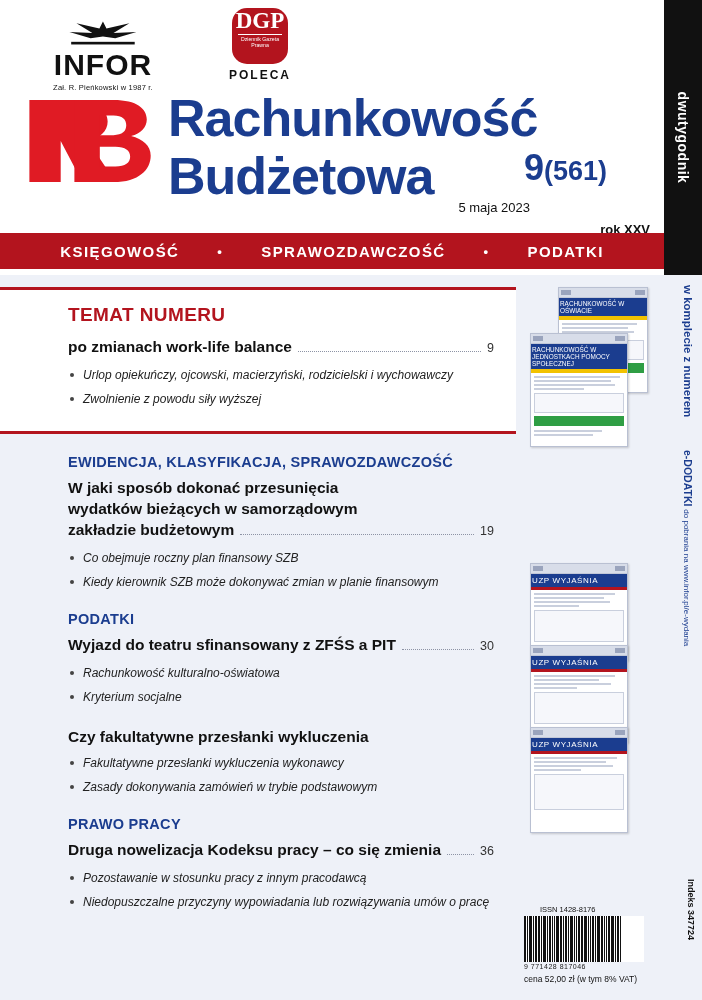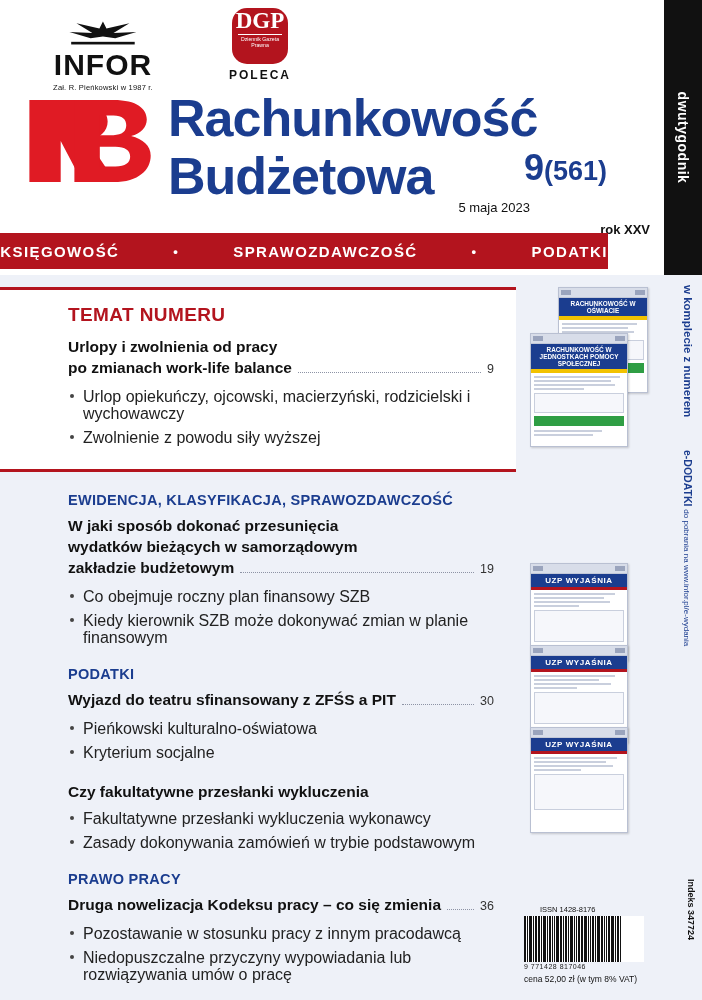--- a/index.html
+++ b/index.html
@@ -52,22 +52,22 @@
     position:absolute;right:95px;top:150px;text-align:right;color:#1b3d8f;
     font-weight:bold;
   }
   .issue .num{font-size:36px;line-height:36px;display:inline-block;}
   .issue .paren{font-size:27px;}
   .meta{position:absolute;right:52px;top:200px;font-size:13px;color:#111;}
   .meta .date{position:absolute;right:120px;top:0;white-space:nowrap;}
   .meta .rok{position:absolute;right:0;top:0;white-space:nowrap;font-weight:bold;margin-top:22px;}
 
   .redbar{
-    position:absolute;left:0;top:233px;width:608px;height:36px;background:#b3141e;
-    display:flex;align-items:center;justify-content:center;gap:54px;
+    position:absolute;left:0;top:233px;width:664px;height:36px;background:#b3141e;
+    display:flex;align-items:center;justify-content:center;gap:38px;
     color:#fff;font-size:15px;font-weight:bold;letter-spacing:1.4px;
   }
   .redbar .dot{font-size:13px;}
 
   
   .content{position:absolute;left:0;top:275px;width:702px;height:725px;background:#eef1f8;}
   .left-col{position:absolute;left:0;top:0;width:516px;}
 
   .feature{
     margin:12px 0 0 0;background:#fff;border-top:3px solid #b3141e;border-bottom:3px solid #b3141e;
@@ -85,41 +85,41 @@
     font-size:15.5px;font-weight:bold;color:#111;line-height:21px;margin:0 0 8px 0;
   }
   .lead .row{display:flex;align-items:baseline;}
   .lead .txt{white-space:pre-wrap;}
   .dots{
     flex:1;border-bottom:1.6px dotted #8d93a5;margin:0 6px 4px 6px;min-width:14px;
   }
   .pg{font-size:12.5px;font-weight:normal;color:#333;}
   ul.bul{margin:0;padding:0;list-style:none;}
   ul.bul li{
-    position:relative;padding-left:15px;font-size:16px;line-height:17px;color:#222;margin-bottom:7px;
+    position:relative;padding-left:15px;font-size:12px;line-height:17px;color:#222;margin-bottom:7px;font-style:italic;
   }
   ul.bul li:before{
     content:"";position:absolute;left:2px;top:6px;width:4px;height:4px;border-radius:50%;background:#444;
   }
 
   
   .right-col{position:absolute;left:516px;top:0;width:186px;height:725px;}
   .vlabel{
     position:absolute;white-space:nowrap;color:#1b3d8f;font-weight:bold;
     transform:rotate(90deg);transform-origin:left top;
   }
   .v1{left:178px;top:10px;font-size:11.5px;}
   .v2{left:178px;top:175px;font-size:10.5px;}
   .v2 .thin{font-weight:normal;font-size:8px;}
 
   
   .mini{position:absolute;background:#fff;border:1px solid #b9c0d2;box-shadow:1px 1px 2px rgba(0,0,0,.18);}
   .mini .topstrip{height:9px;background:#d8dde9;border-bottom:1px solid #c2c8d8;display:flex;align-items:center;justify-content:space-between;padding:0 2px;}
   .mini .topstrip .b{width:10px;height:5px;background:#9aa4bd;}
-  .mini .tbar{background:#1b3d8f;color:#fff;font-size:6.4px;font-weight:bold;text-align:center;padding:2px 1px;line-height:7px;}
+  .mini .tbar{background:#1b3d8f;color:#fff;font-size:6.4px;font-weight:normal;text-align:left;padding:2px 1px;line-height:7px;}
   .mini .ybar{background:#f2c200;height:4px;}
   .mini .body{padding:3px;}
   .mini .line{height:2px;background:#c9cfdd;margin-bottom:2px;}
   .mini .box{border:1px solid #c9cfdd;height:18px;margin-top:3px;background:#f6f7fb;}
   .mini .green{background:#2f9e44;height:10px;margin-top:3px;}
 
   .uzp .tbar{background:#1b3d8f;font-size:8px;letter-spacing:.6px;padding:3px 1px;}
   .uzp .redline{height:3px;background:#b3141e;}
 
   
@@ -192,21 +192,20 @@
     </div>
   </div>
 
   <div class="content">
 
     <div class="left-col">
 
       <div class="feature">
         <h2>TEMAT NUMERU</h2>
         <div class="lead">
-          <div>Urlopy i zwolnienia od pracy</div>
           <div class="row">
             <span class="txt">po zmianach work-life balance</span>
             <span class="dots"></span>
             <span class="pg">9</span>
           </div>
         </div>
         <ul class="bul">
           <li>Urlop opiekuńczy, ojcowski, macierzyński, rodzicielski
 i wychowawczy</li>
           <li>Zwolnienie z powodu siły wyższej</li>
@@ -234,21 +233,21 @@
       <div class="sect">
         <h3>PODATKI</h3>
         <div class="lead">
           <div class="row">
             <span class="txt">Wyjazd do teatru sfinansowany z ZFŚS a PIT</span>
             <span class="dots"></span>
             <span class="pg">30</span>
           </div>
         </div>
         <ul class="bul">
-          <li>Pieńkowski kulturalno-oświatowa</li>
+          <li>Rachunkowość kulturalno-oświatowa</li>
           <li>Kryterium socjalne</li>
         </ul>
       </div>
 
       <div class="sect">
         <div class="lead">
           <div>Czy fakultatywne przesłanki wykluczenia</div>
         </div>
         <ul class="bul">
           <li>Fakultatywne przesłanki wykluczenia wykonawcy</li>

